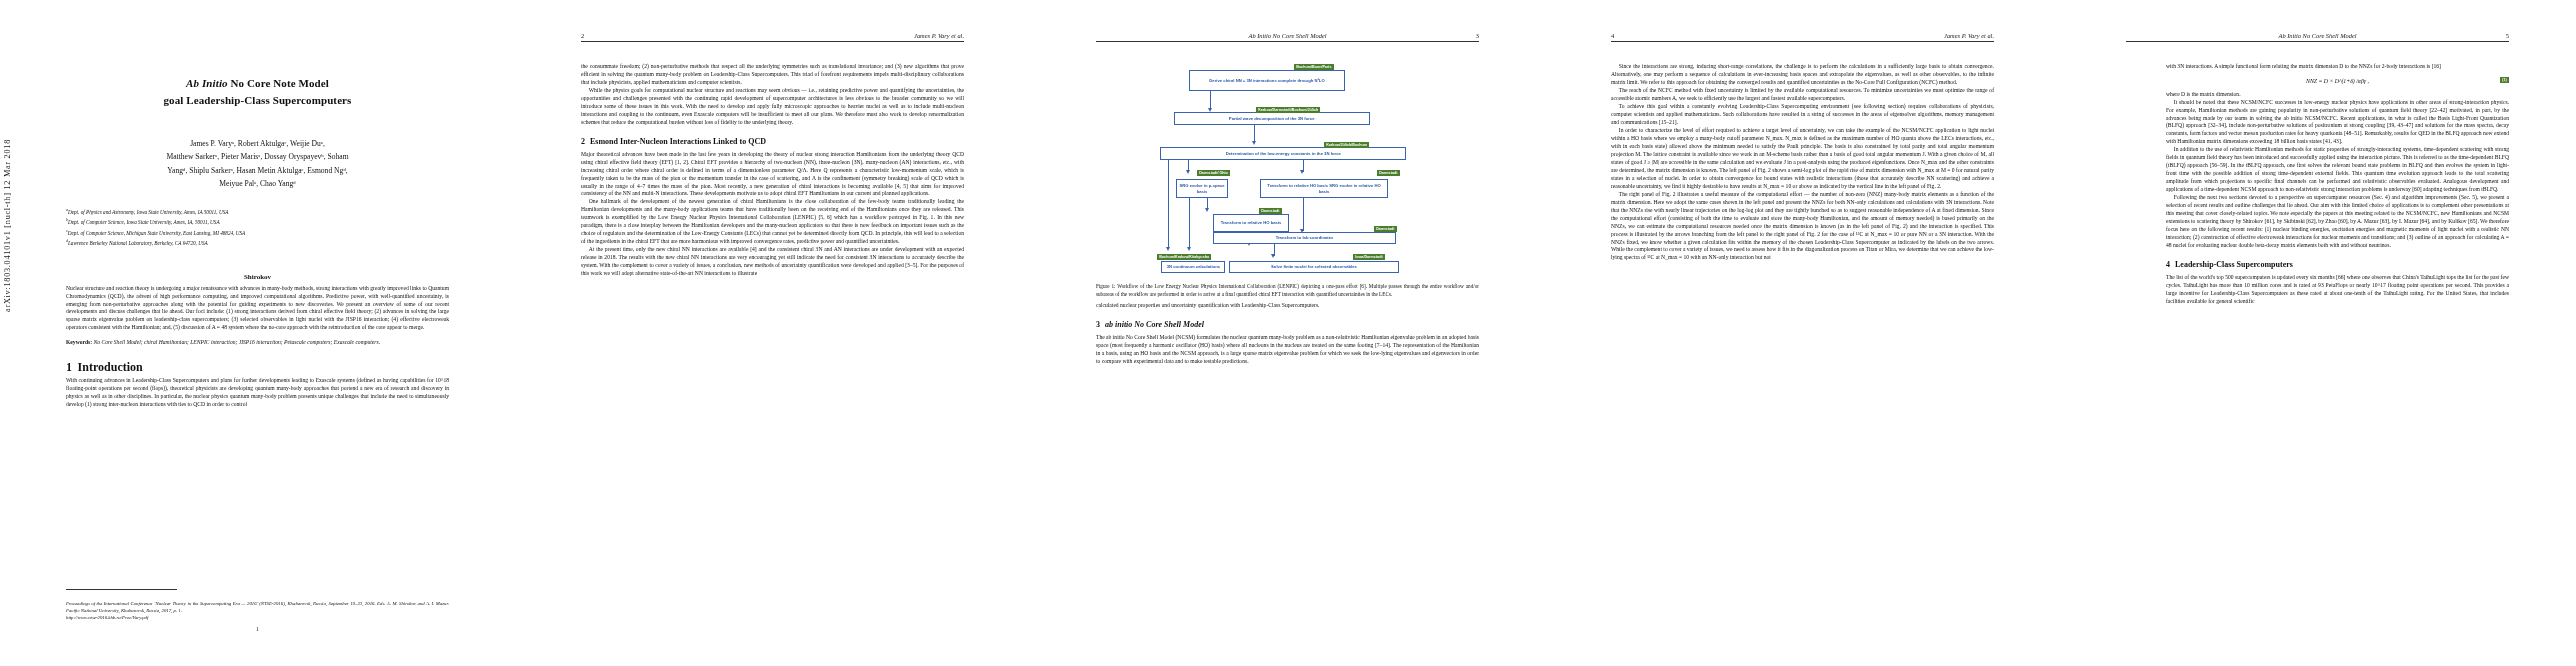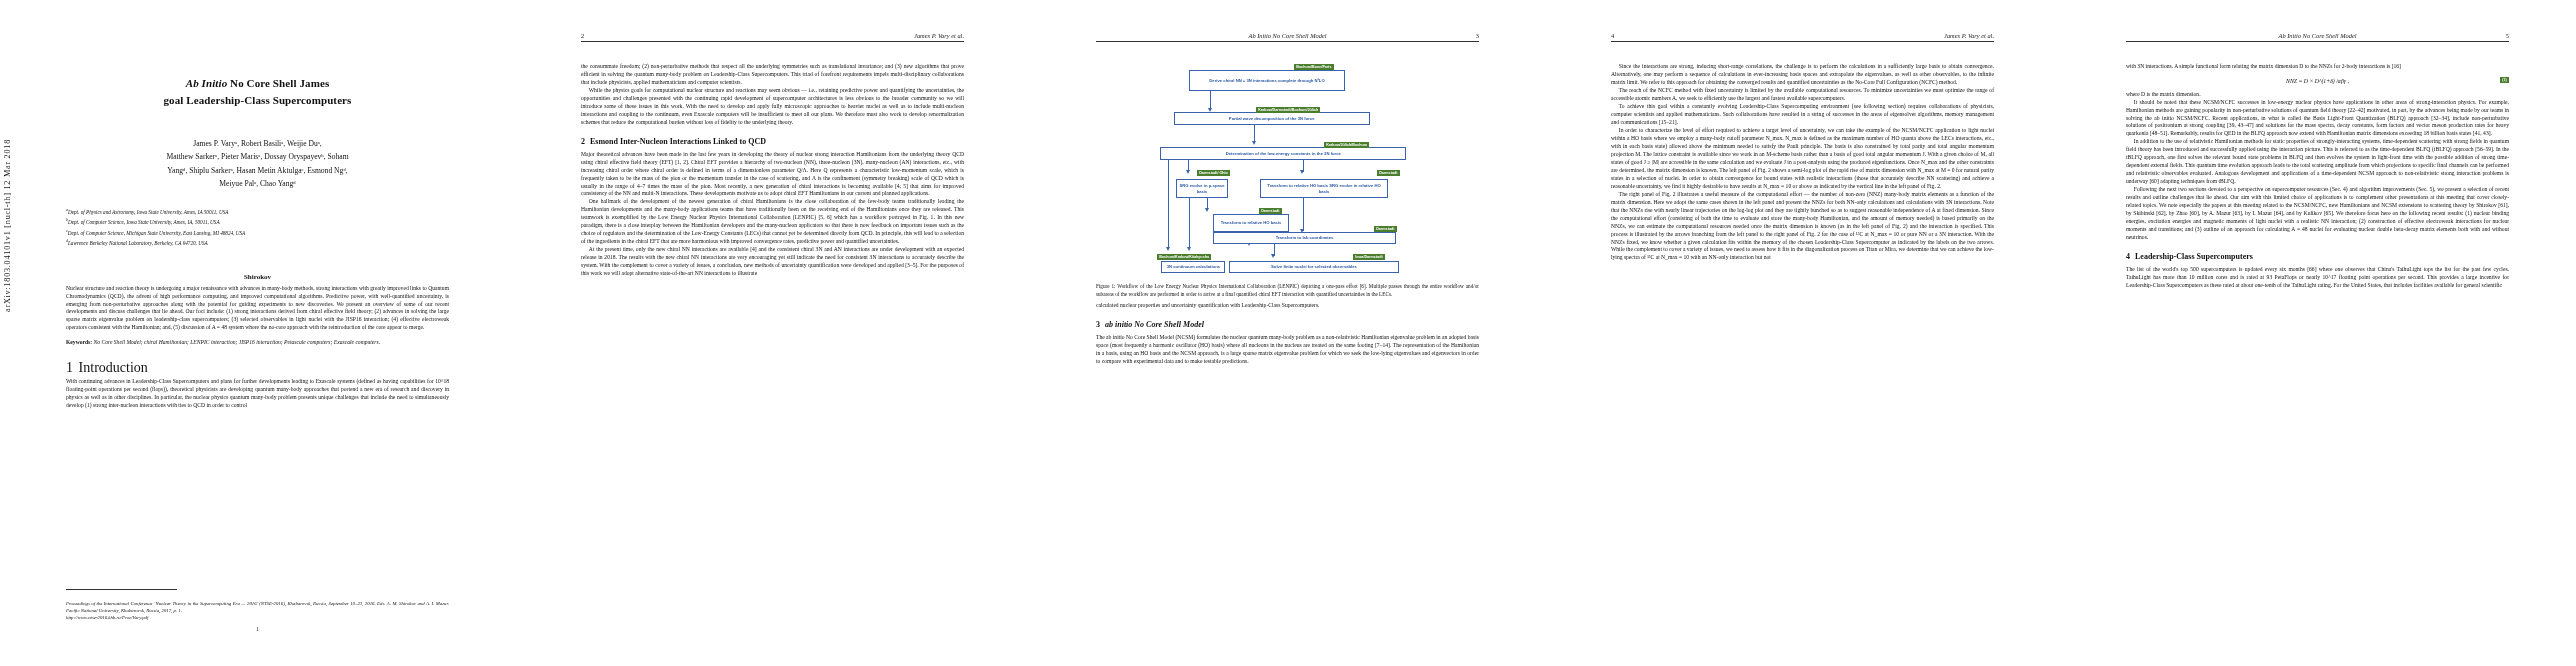--- a/index.html
+++ b/index.html
@@ -31,21 +31,21 @@
   .title i{}
   .authors{margin-top:29px;text-align:center;font-size:7.6px;line-height:1.75;}
   .affil{margin-top:16.7px;font-size:5.2px;font-style:italic;line-height:1.85;text-align:left;}
   .affil sup{font-size:3.9px;}
 
   .abs-head{margin-top:24.5px;text-align:center;font-size:7px;font-weight:bold;}
   .abs-body{margin-top:3.9px;font-size:5.6px;line-height:1.42;text-align:justify;text-justify:inter-word;}
   .keywords{margin-top:7.2px;font-size:5.6px;line-height:1.42;text-align:justify;font-style:italic;}
   .keywords b{font-style:normal;font-weight:bold;}
 
-  .sec{margin-top:12.2px;font-size:14px;font-weight:normal;}
+  .sec{margin-top:12.2px;font-size:12px;font-weight:bold;}
   .sec .num{margin-right:5.6px;}
   .para{font-size:5.6px;line-height:1.42;text-align:justify;margin-top:2.2px;}
 
   .footrule{position:absolute;left:0;bottom:48px;width:111px;border-top:0.6px solid #333;}
   .footnote{position:absolute;left:0;bottom:16.7px;width:383px;font-size:4.8px;line-height:1.5;font-style:italic;text-align:justify;}
   .footnote .url{font-style:italic;}
 
   .pagenum{position:absolute;left:0;right:0;bottom:5.6px;text-align:center;font-size:5.6px;}
 
   
@@ -75,26 +75,26 @@
 <body>
 
 <div class="viewer">
 
   <div class="page">
     <div class="arxiv-stamp">arXiv:1803.04101v1  [nucl-th]  12 Mar 2018</div>
 
     <div class="pbody">
 
       <div class="title">
-        <div><i>Ab Initio</i><span> No Core Shell James</span></div>
+        <div><i>Ab Initio</i><span> No Core Note Model</span></div>
         <div>goal Leadership-Class Supercomputers</div>
       </div>
 
       <div class="authors">
-        <div>James P. Varyᵃ, Robert Basiliᵃ, Weijie Duᵃ,</div>
+        <div>James P. Varyᵃ, Robert Aktulgaᶜ, Weijie Duᵃ,</div>
         <div>Matthew Sarkerᵃ, Pieter Marisᵃ, Dossay Oryspayevᵇ, Soham</div>
         <div>Yangᵈ, Shiplu Sarkerᵃ, Hasan Metin Aktulgaᶜ, Esmond Ngᵈ,</div>
         <div>Meiyue Palᵃ, Chao Yangᵈ</div>
       </div>
 
       <div class="affil">
         <div><sup>a</sup><span>Dept. of Physics and Astronomy, Iowa State University, Ames, IA 50011, USA</span></div>
         <div><sup>b</sup><span>Dept. of Computer Science, Iowa State University, Ames, IA, 50011, USA</span></div>
         <div><sup>c</sup><span>Dept. of Computer Science, Michigan State University, East Lansing, MI 48824, USA</span></div>
         <div><sup>d</sup><span>Lawrence Berkeley National Laboratory, Berkeley, CA 94720, USA</span></div>
@@ -245,21 +245,21 @@
   </div>
 
   <div class="page">
     <div class="pbody">
       <div class="runhead">
         <span class="rh-title" style="font-style:italic;left:50%;transform:translateX(-50%);">Ab Initio No Core Shell Model</span>
         <span class="rh-right">5</span>
         <span class="rule"></span>
       </div>
 
-      <div class="col" style="margin-top:16.7px;">
+      <div class="col" style="margin-top:16.7px;margin-left:40px;">
         <p class="noind">with 3N interactions. A simple functional form relating the matrix dimension D to the NNZs for 2-body interactions is [16]</p>
 
         <div class="eqn">
           <span>NNZ = D × D^(1+δ) /αβγ ,</span>
           <span class="tag">(1)</span>
         </div>
 
         <p class="noind">where D is the matrix dimension.</p>
         <p>It should be noted that these NCSM/NCFC successes in low-energy nuclear physics have applications in other areas of strong-interaction physics. For example, Hamiltonian methods are gaining popularity in non-perturbative solutions of quantum field theory [22–42] motivated, in part, by the advances being made by our teams in solving the ab initio NCSM/NCFC. Recent applications, in what is called the Basis Light-Front Quantization (BLFQ) approach [32–34], include non-perturbative solutions of positronium at strong coupling [39, 43–47] and solutions for the mass spectra, decay constants, form factors and vector meson production rates for heavy quarkonia [48–51]. Remarkably, results for QED in the BLFQ approach now extend with Hamiltonian matrix dimensions exceeding 18 billion basis states [41, 43].</p>
         <p>In addition to the use of relativistic Hamiltonian methods for static properties of strongly-interacting systems, time-dependent scattering with strong fields in quantum field theory has been introduced and successfully applied using the interaction picture. This is referred to as the time-dependent BLFQ (tBLFQ) approach [56–59]. In the tBLFQ approach, one first solves the relevant bound state problems in BLFQ and then evolves the system in light-front time with the possible addition of strong time-dependent external fields. This quantum time evolution approach leads to the total scattering amplitude from which projections to specific final channels can be performed and relativistic observables evaluated. Analogous development and applications of a time-dependent NCSM approach to non-relativistic strong interaction problems is underway [60] adapting techniques from tBLFQ.</p>

